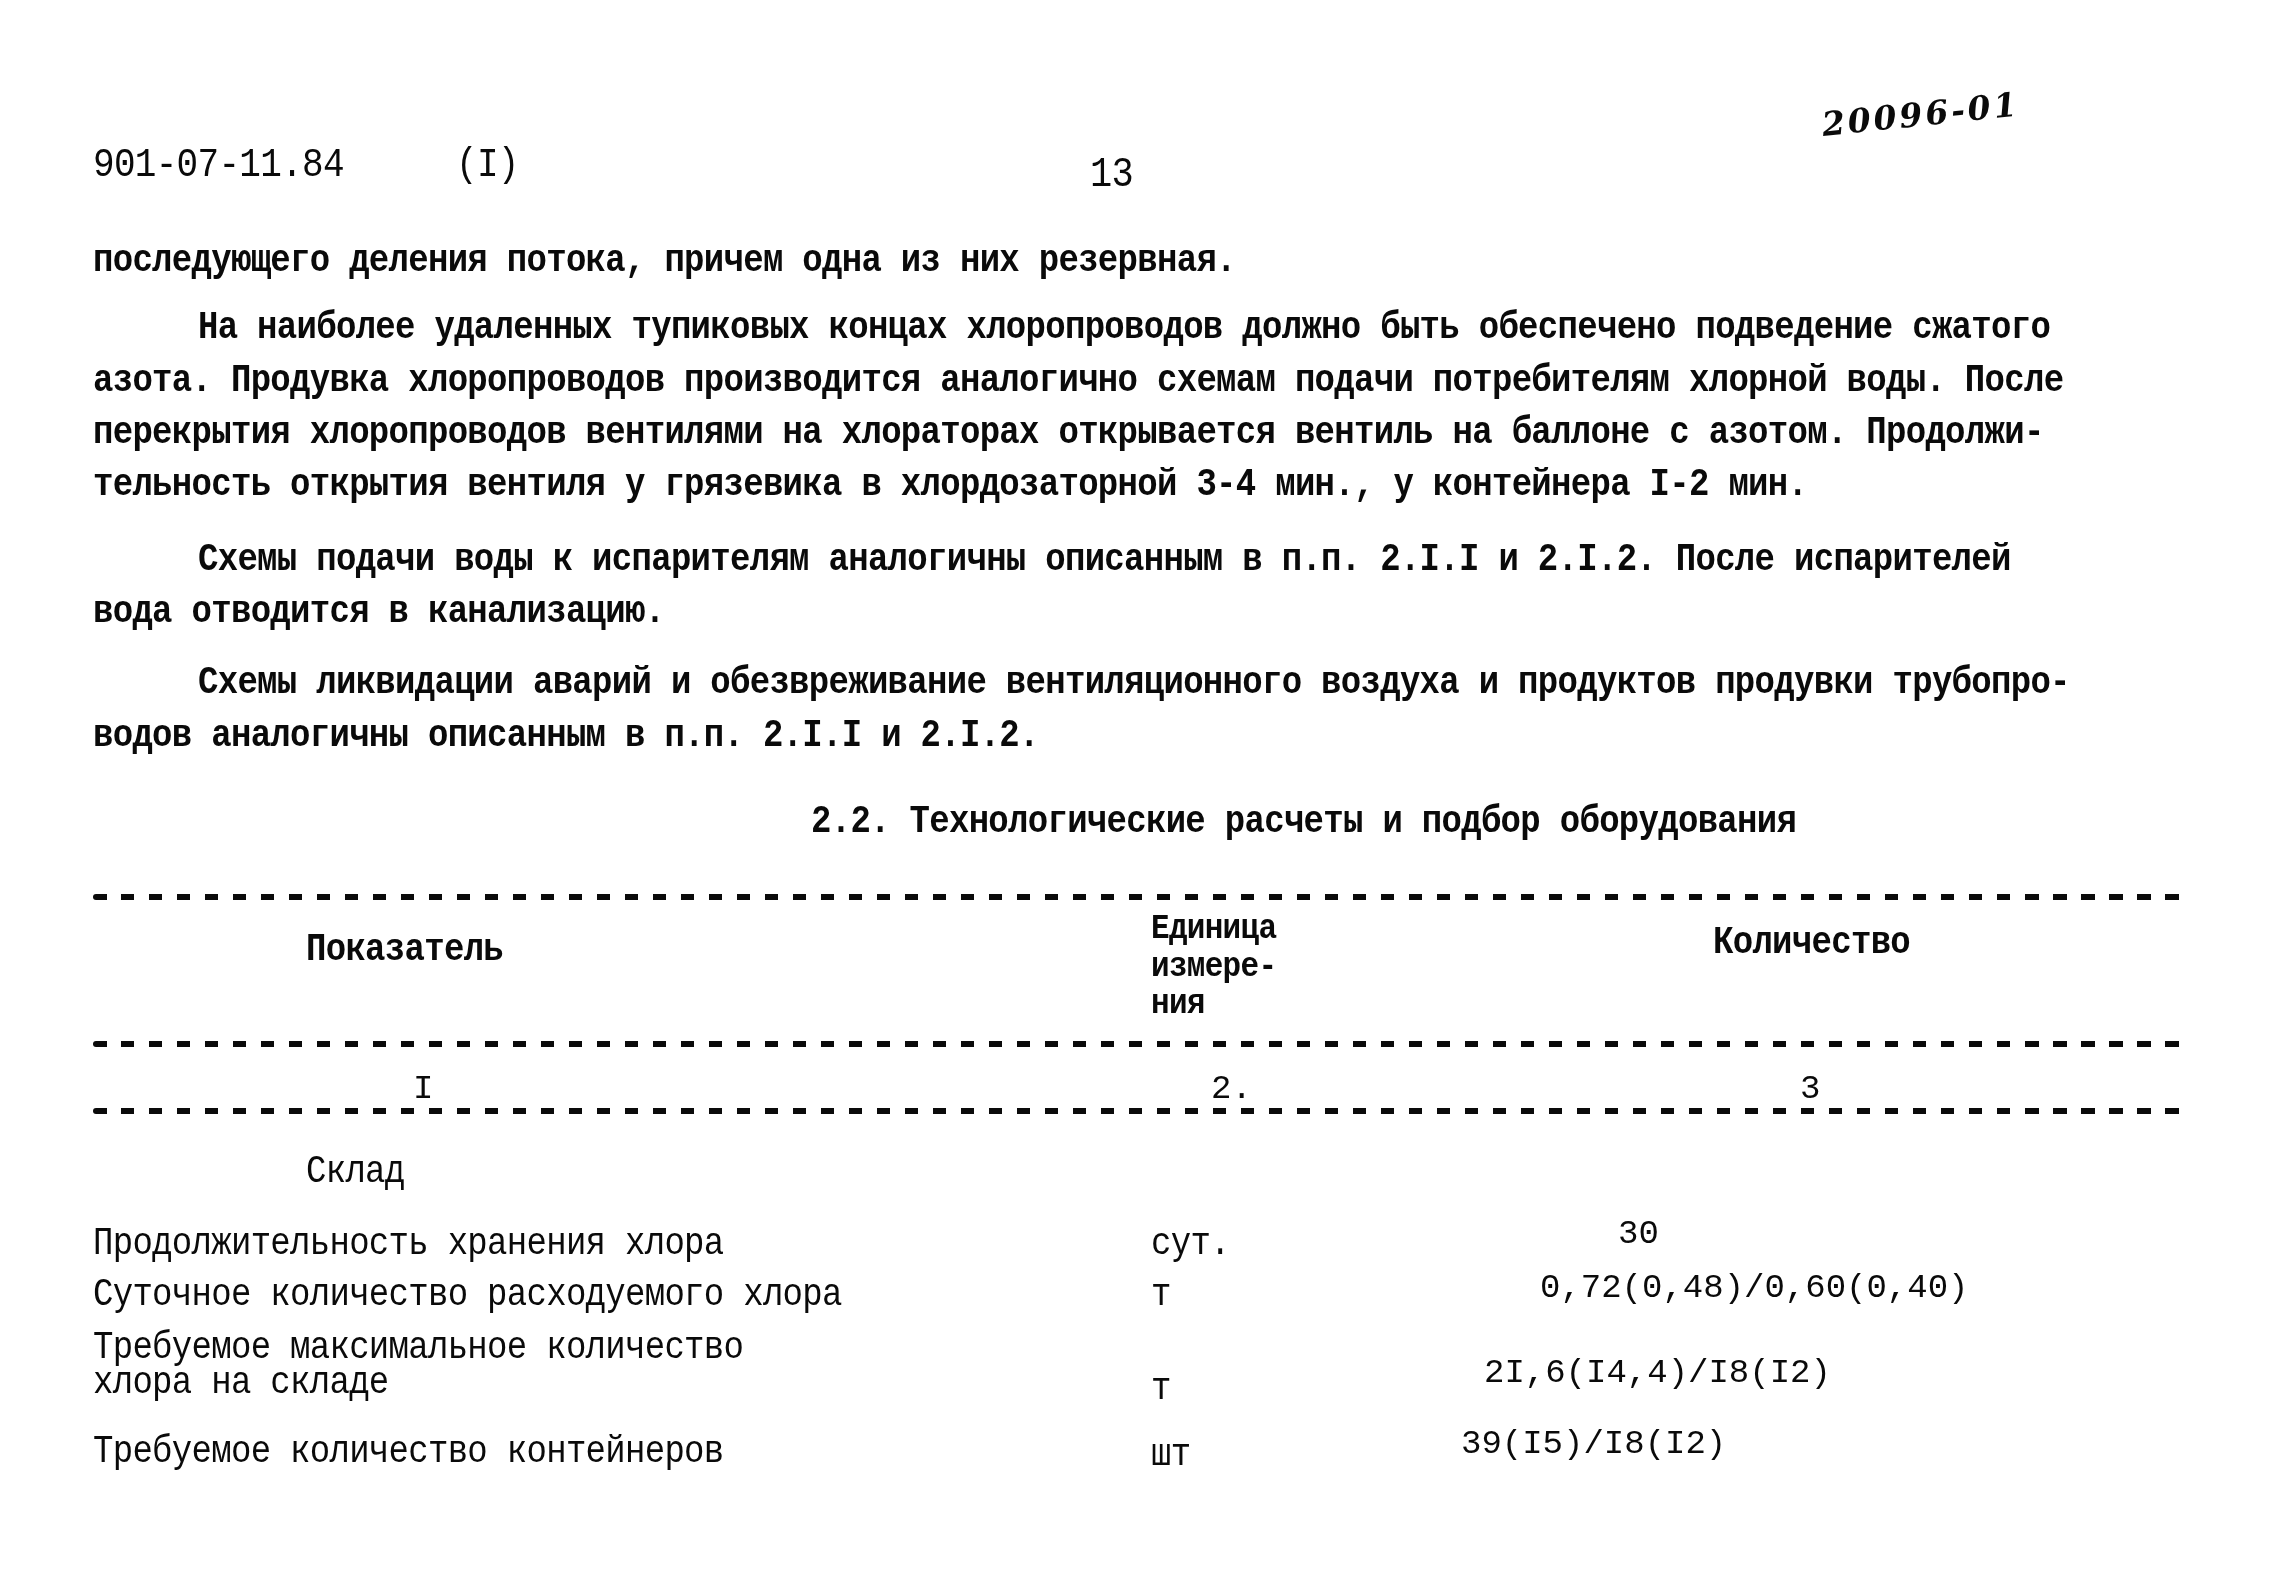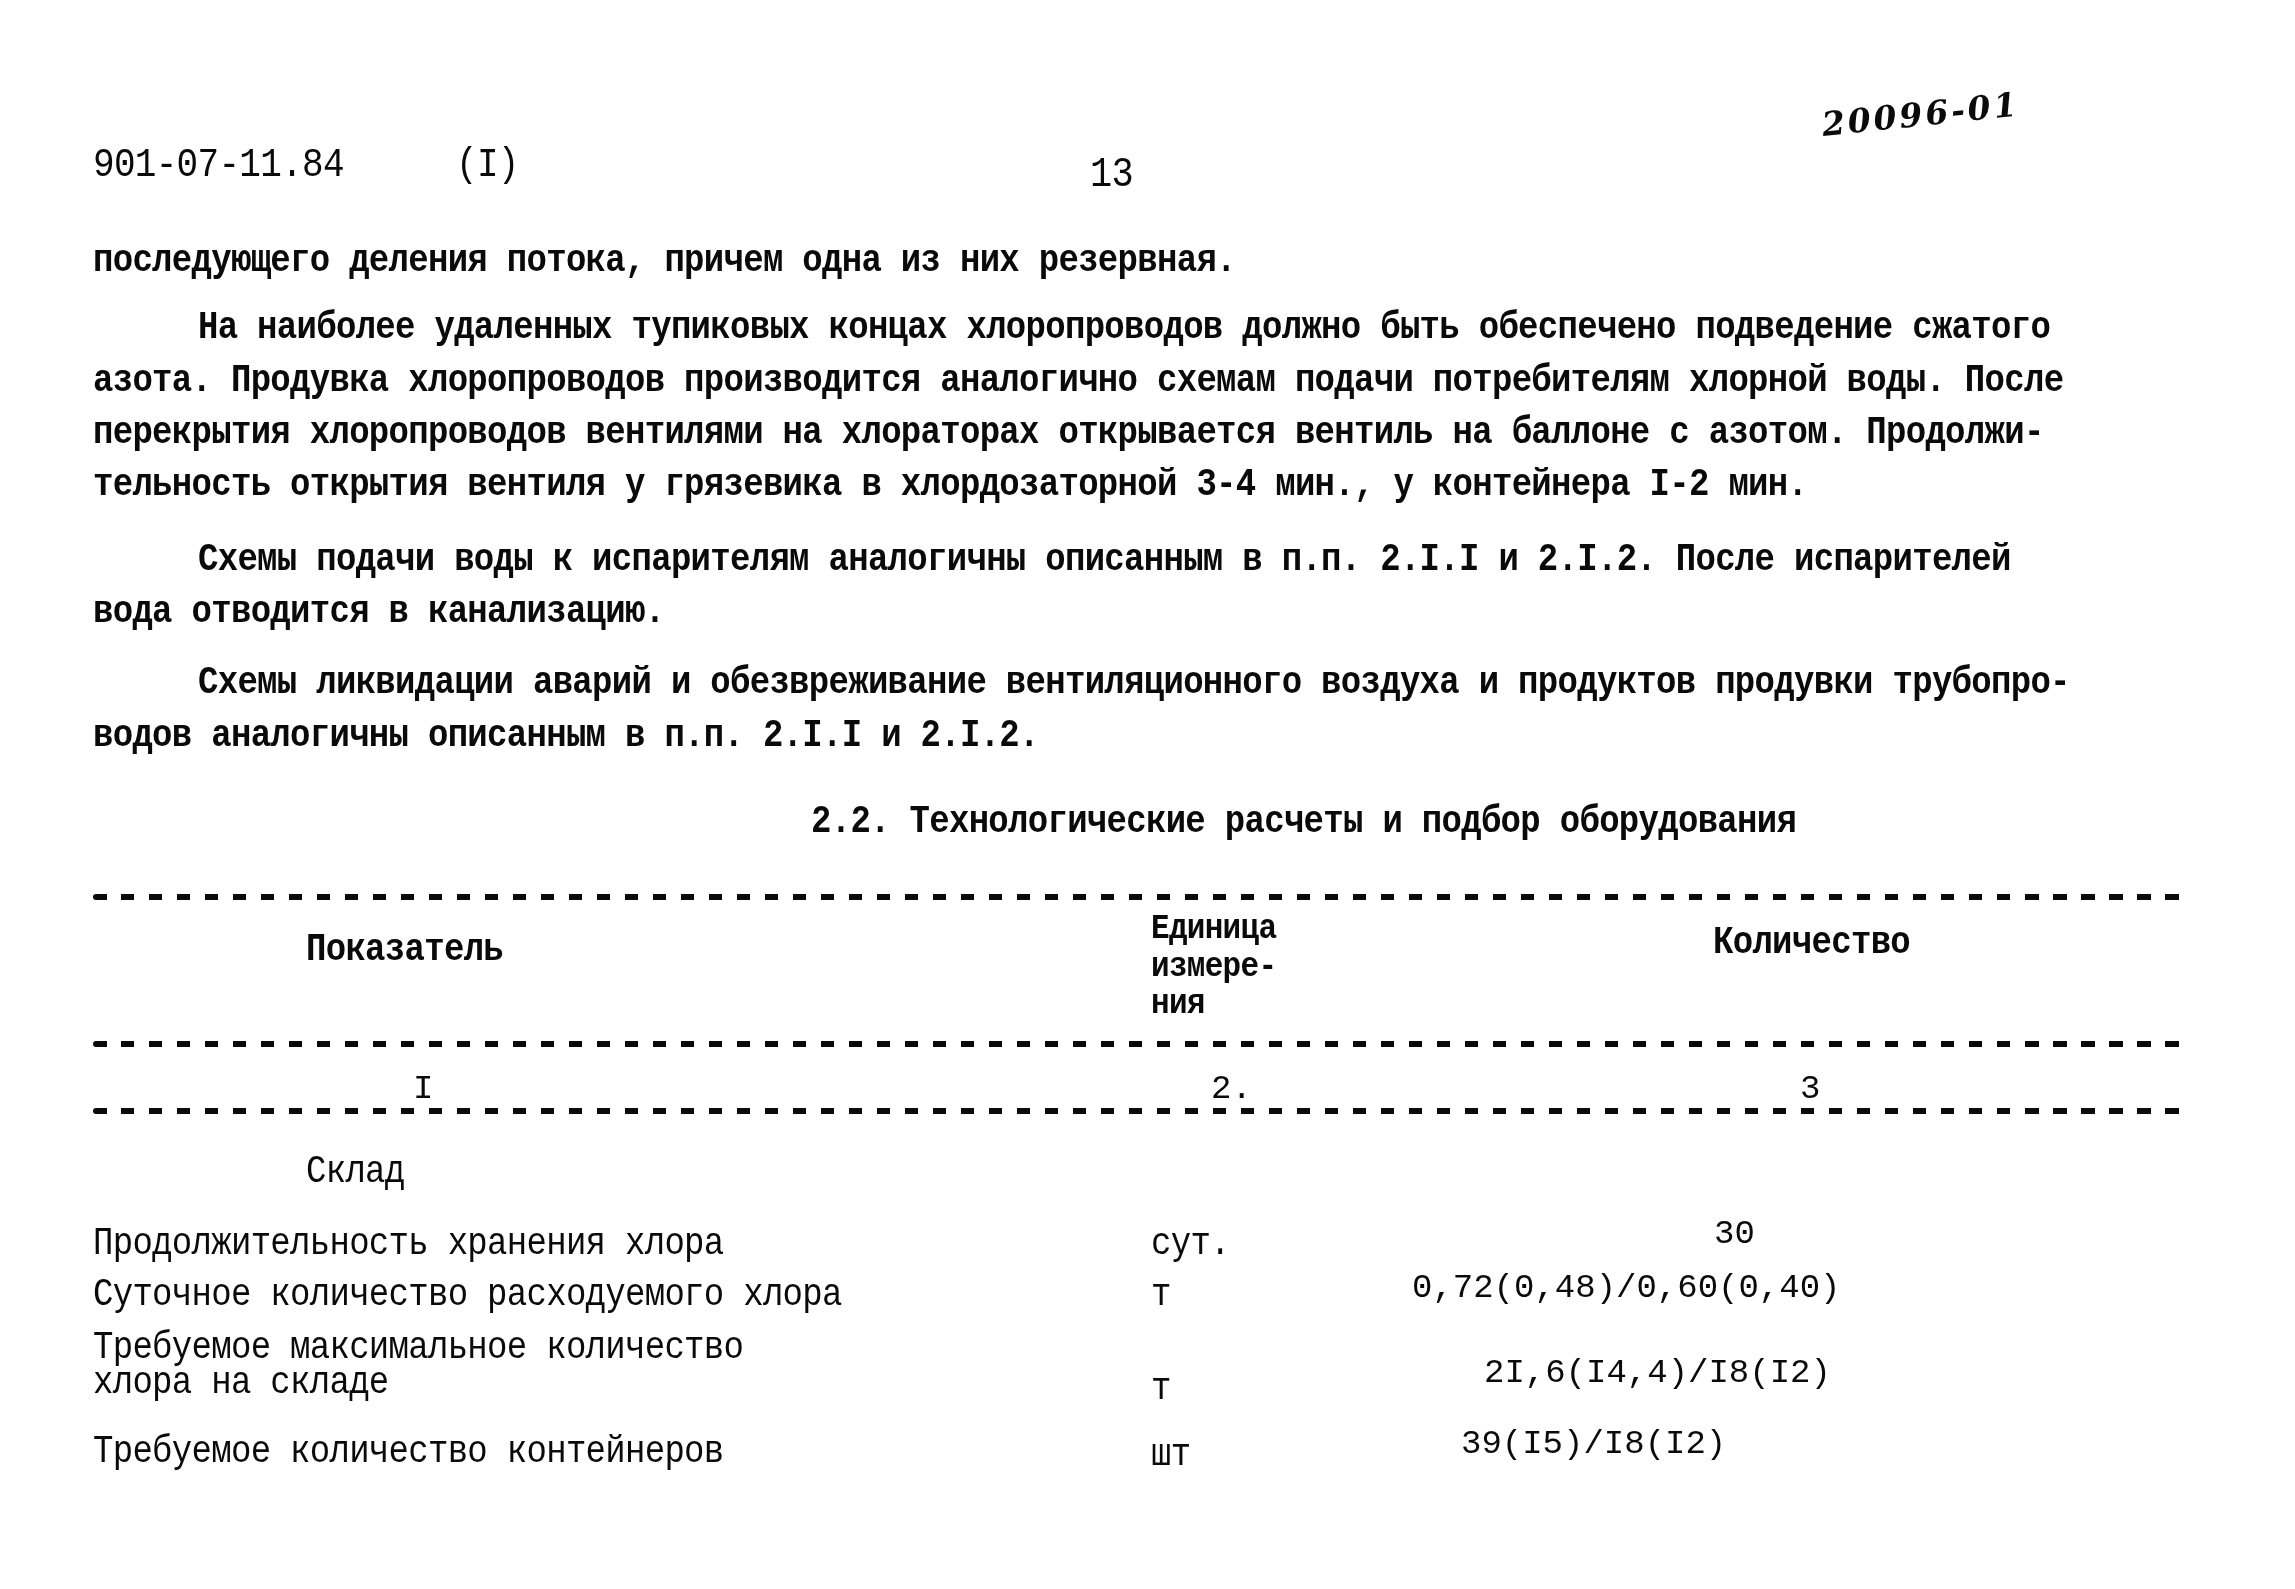--- a/index.html
+++ b/index.html
@@ -71,27 +71,27 @@
   <div class="abs center-num" style="left:1211px; top:1070px;">2.</div>
   <div class="abs center-num" style="left:1800px; top:1070px;">3</div>
 
   <div class="dash" style="top:1108px;"></div>
 
   <div class="abs txt thin" style="left:306px; top:1155px;">Склад</div>
 
   <div>
     <div class="abs txt thin" style="left:93px; top:1227px;">Продолжительность хранения хлора</div>
     <div class="abs txt thin" style="left:1151px; top:1227px;">сут.</div>
-    <div class="abs center-num" style="left:1714px; top:1215px;text-align:right;">30</div>
+    <div class="abs center-num" style="left:1618px; top:1215px;text-align:right;">30</div>
   </div>
 
   <div>
     <div class="abs txt thin" style="left:93px; top:1278px;">Суточное количество расходуемого хлора</div>
     <div class="abs txt thin" style="left:1151px; top:1278px;">т</div>
-    <div class="abs center-num" style="left:1412px; top:1269px;">0,72(0,48)/0,60(0,40)</div>
+    <div class="abs center-num" style="left:1540px; top:1269px;">0,72(0,48)/0,60(0,40)</div>
   </div>
 
   <div>
     <div class="abs txt thin" style="left:93px; top:1331px;">Требуемое максимальное количество</div>
     <div class="abs txt thin" style="left:93px; top:1366px;">хлора на складе</div>
     <div class="abs txt thin" style="left:1151px; top:1372px;">т</div>
     <div class="abs center-num" style="left:1484px; top:1354px;">2I,6(I4,4)/I8(I2)</div>
   </div>
 
   <div>

